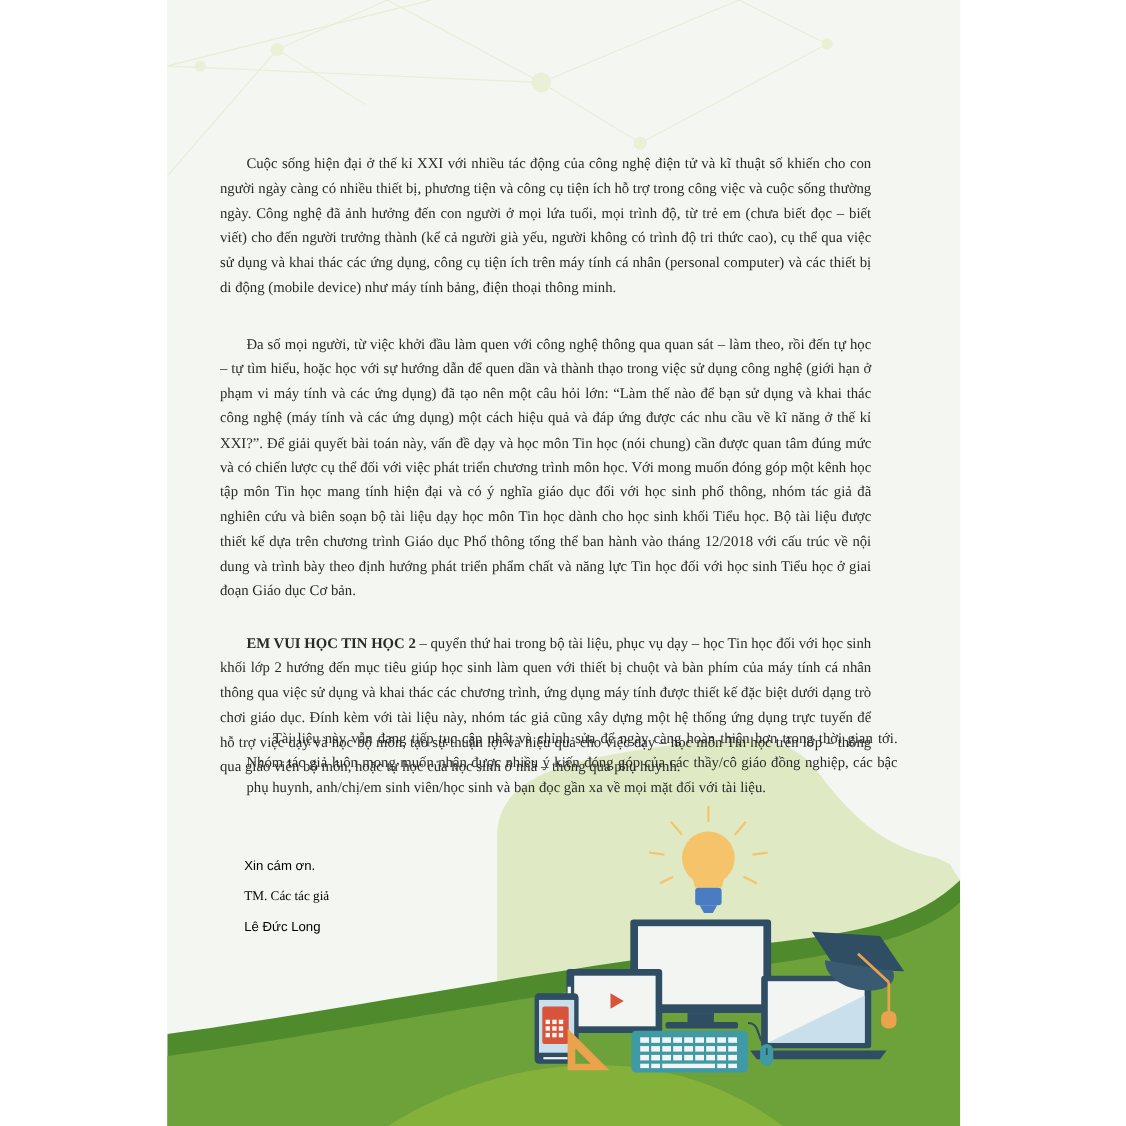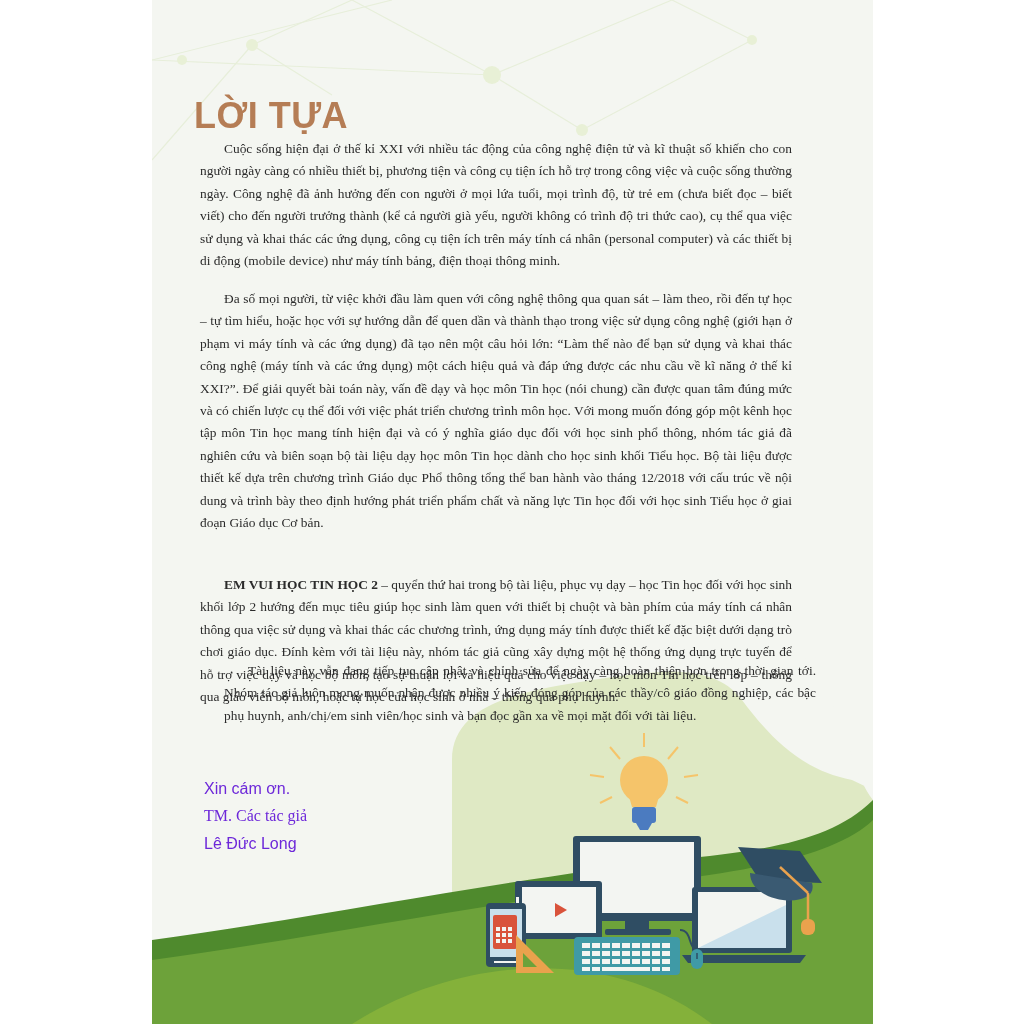--- a/index.html
+++ b/index.html
@@ -16,26 +16,26 @@
       font-size: 36px; color: #b57d55; letter-spacing: 0.5px;
     }
     .para {
       position: absolute; left: 48px; width: 592px; margin: 0;
       font-family: Liberation Serif, serif; font-size: 13.4px;
       line-height: 22.4px; color: #2b2b2b; text-align: justify;
       text-indent: 24px;
     }
     .para b { font-weight: bold; }
     .p1 { top: 138px; }
-    .p2 { top: 288px; }
+    .p2 { top: 302px; }
     .p3 { top: 549px; margin-top: 25px; }
     .p4 { top: 660px; margin-left: 24px; }
     .sign {
-      position: absolute; left: 52px; margin: 0;
-      font-family: "Liberation Sans", sans-serif; font-size: 16px; color: #6d28d9;
+      position: absolute; left: 70px; margin: 0;
+      font-family: "Liberation Sans", sans-serif; font-size: 12px; color: #000000;
     }
     .s1 { top: 780px; }
     .s2 { top: 807px; font-family: Liberation Serif, serif; }
     .s3 { top: 835px; }
     .illus { position: absolute; left: 318px; top: 725px; width: 410px; height: 290px; }
   </style>
 </head>
 <body>
 
 <div class="page">
@@ -65,21 +65,20 @@
 
     <path d="M640 660 C700 700 690 760 721 800 L721 650 Z" fill="#f4f6f1"></path>
 
     <path d="M0 940 C150 920 350 880 520 860 C620 850 680 840 721 800 L721 1024 L0 1024 Z" fill="#4f8a2d"></path>
 
     <path d="M0 960 C150 940 350 900 520 880 C620 868 690 850 721 820 L721 1024 L0 1024 Z" fill="#6da23a"></path>
     <path d="M200 1024 C300 960 450 940 560 1024 Z" fill="#9bbf3a" opacity="0.5"></path>
   </svg>
 
   <div class="content">
-    <h1 class="title">LỜI TỰA</h1>
 
     <p class="para p1">
       <span>Cuộc sống hiện đại ở thế kỉ XXI với nhiều tác động của công nghệ điện tử và kĩ thuật số khiến cho con người ngày càng có nhiều thiết bị, phương tiện và công cụ tiện ích hỗ trợ trong công việc và cuộc sống thường ngày. Công nghệ đã ảnh hưởng đến con người ở mọi lứa tuổi, mọi trình độ, từ trẻ em (chưa biết đọc – biết viết) cho đến người trưởng thành (kể cả người già yếu, người không có trình độ tri thức cao), cụ thể qua việc sử dụng và khai thác các ứng dụng, công cụ tiện ích trên máy tính cá nhân (personal computer) và các thiết bị di động (mobile device) như máy tính bảng, điện thoại thông minh.</span>
     </p>
     <p class="para p2">
       <span>Đa số mọi người, từ việc khởi đầu làm quen với công nghệ thông qua quan sát – làm theo, rồi đến tự học – tự tìm hiểu, hoặc học với sự hướng dẫn để quen dần và thành thạo trong việc sử dụng công nghệ (giới hạn ở phạm vi máy tính và các ứng dụng) đã tạo nên một câu hỏi lớn: “Làm thế nào để bạn sử dụng và khai thác công nghệ (máy tính và các ứng dụng) một cách hiệu quả và đáp ứng được các nhu cầu về kĩ năng ở thế kỉ XXI?”. Để giải quyết bài toán này, vấn đề dạy và học môn Tin học (nói chung) cần được quan tâm đúng mức và có chiến lược cụ thể đối với việc phát triển chương trình môn học. Với mong muốn đóng góp một kênh học tập môn Tin học mang tính hiện đại và có ý nghĩa giáo dục đối với học sinh phổ thông, nhóm tác giả đã nghiên cứu và biên soạn bộ tài liệu dạy học môn Tin học dành cho học sinh khối Tiểu học. Bộ tài liệu được thiết kế dựa trên chương trình Giáo dục Phổ thông tổng thể ban hành vào tháng 12/2018 với cấu trúc về nội dung và trình bày theo định hướng phát triển phẩm chất và năng lực Tin học đối với học sinh Tiểu học ở giai đoạn Giáo dục Cơ bản.</span>
     </p>
     <p class="para p3">
       <b>EM VUI HỌC TIN HỌC 2</b><span> – quyển thứ hai trong bộ tài liệu, phục vụ dạy – học Tin học đối với học sinh khối lớp 2 hướng đến mục tiêu giúp học sinh làm quen với thiết bị chuột và bàn phím của máy tính cá nhân thông qua việc sử dụng và khai thác các chương trình, ứng dụng máy tính được thiết kế đặc biệt dưới dạng trò chơi giáo dục. Đính kèm với tài liệu này, nhóm tác giả cũng xây dựng một hệ thống ứng dụng trực tuyến để hỗ trợ việc dạy và học bộ môn, tạo sự thuận lợi và hiệu quả cho việc dạy – học môn Tin học trên lớp – thông qua giáo viên bộ môn, hoặc tự học của học sinh ở nhà – thông qua phụ huynh.</span>
     </p>

